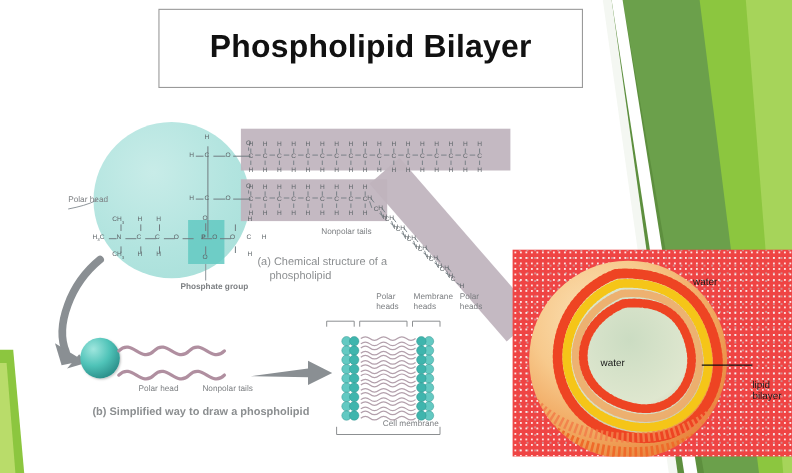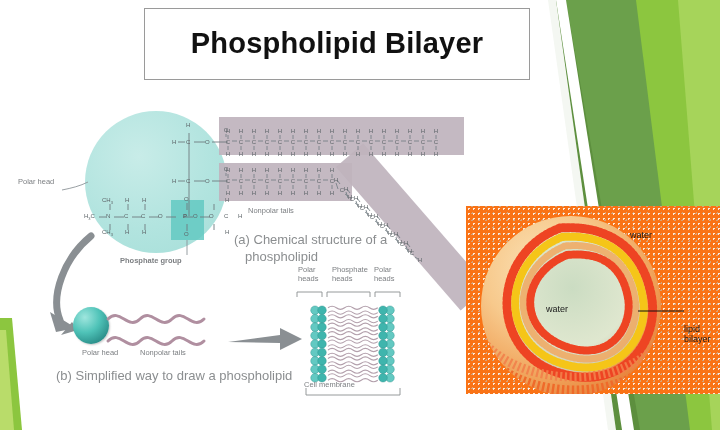--- a/index.html
+++ b/index.html
@@ -11,23 +11,23 @@
   .bgwrap{position:absolute;inset:0;overflow:hidden;}
 
   
   #title-box{position:absolute;left:144px;top:8px;width:386px;height:72px;
     background:#ffffff;border:1.5px solid #9a9a9a;box-sizing:border-box;
     display:flex;flex-direction:column;align-items:center;justify-content:center;}
   #title-box .tline{font-size:29px;font-weight:bold;color:#111;line-height:1.08;
     letter-spacing:.2px;white-space:nowrap;}
 
   
-  .lbl{position:absolute;color:#7c7f82;font-size:7.5px;line-height:1.25;white-space:nowrap;}
+  .lbl{position:absolute;color:#7c7f82;font-size:7.5px;line-height:1.25;white-space:nowrap;margin-left:44px;}
   .lbl.c{text-align:left;}
-  .cap{position:absolute;color:#8b8e90;font-size:13px;line-height:1.3;}
+  .cap{position:absolute;color:#8b8e90;font-size:10px;line-height:1.3;}
 
   
   .atom{position:absolute;font-size:6px;color:#5d6468;line-height:1;}
 
   
   #head-circle{position:absolute;left:85px;top:111px;width:142px;height:142px;border-radius:50%;
     background:radial-gradient(circle at 38% 32%,#c8ece8 0%,#b2e4df 55%,#a5ded8 100%);}
   #phosphate-box{position:absolute;left:171px;top:200px;width:33px;height:40px;background:#63c9c2;opacity:.85;}
 
   
@@ -35,22 +35,22 @@
 
   
   #simple-head{position:absolute;left:73px;top:307px;width:36px;height:37px;border-radius:50%;
     background:radial-gradient(circle at 33% 28%,#9fe6de 0%,#4fc3b8 42%,#2b8f8a 78%,#1d6f6c 100%);
     box-shadow:1px 1px 2px rgba(0,0,0,.22);}
 
   
   #bilayer{position:absolute;left:310px;top:302px;width:85px;height:82px;}
 
   
-  #lipo{position:absolute;left:466px;top:206px;width:254px;height:188px;
-    background:#f97316;overflow:hidden;}
+  #lipo{position:absolute;left:466px;top:227px;width:254px;height:188px;
+    background:#ef4444;overflow:hidden;}
   #lipo .grain{position:absolute;inset:0;
     background-image:radial-gradient(circle,rgba(255,255,255,.85) 1px,transparent 1px),
                      radial-gradient(circle,rgba(180,210,215,.5) 1px,transparent 1px);
     background-size:5px 5px,7px 7px;background-position:0 0,3px 4px;}
   .lipotext{position:absolute;font-size:9px;color:#1a1a1a;line-height:1.15;}
 
   svg{display:block;overflow:visible;}
 </style>
 </head>
 <body>
@@ -383,32 +383,32 @@
   </svg>
 
   <div id="simple-head"></div>
   <svg width="150" height="70" style="position:absolute;left:106px;top:303px">
     <path d="M2,16 C14,4 22,28 34,16 C46,4 54,28 66,16 C78,4 86,28 98,16" stroke="#b08fa0" stroke-width="3" fill="none" stroke-linecap="round"></path>
     <path d="M2,38 C14,26 22,50 34,38 C46,26 54,50 66,38 C78,26 86,50 98,38" stroke="#b08fa0" stroke-width="3" fill="none" stroke-linecap="round"></path>
   </svg>
 
   <div class="lbl" style="left:82px;top:348px;">Polar head</div>
   <div class="lbl" style="left:140px;top:348px;">Nonpolar tails</div>
-  <div class="cap" style="left:56px;top:368px;">(b) Simplified way to draw a phospholipid</div>
+  <div class="cap" style="left:84px;top:368px;font-weight:bold;">(b) Simplified way to draw a phospholipid</div>
 
   <svg width="80" height="34" style="position:absolute;left:228px;top:324px">
     <polygon points="0,18 52,11 52,4 74,15 52,26 52,19" fill="#8a8f93"></polygon>
   </svg>
 
   <div class="lbl c" style="left:298px;top:265px;width:34px;">
     <div>Polar</div>
     <div>heads</div>
   </div>
   <div class="lbl c" style="left:332px;top:265px;width:42px;">
-    <div>Phosphate</div>
+    <div>Membrane</div>
     <div>heads</div>
   </div>
   <div class="lbl c" style="left:374px;top:265px;width:34px;">
     <div>Polar</div>
     <div>heads</div>
   </div>
 
   <svg width="110" height="32" style="position:absolute;left:294px;top:288px">
     <g stroke="#8b8e90" stroke-width="0.9" fill="none">
       <path d="M3,9 L3,4 L28,4 L28,9"></path>

